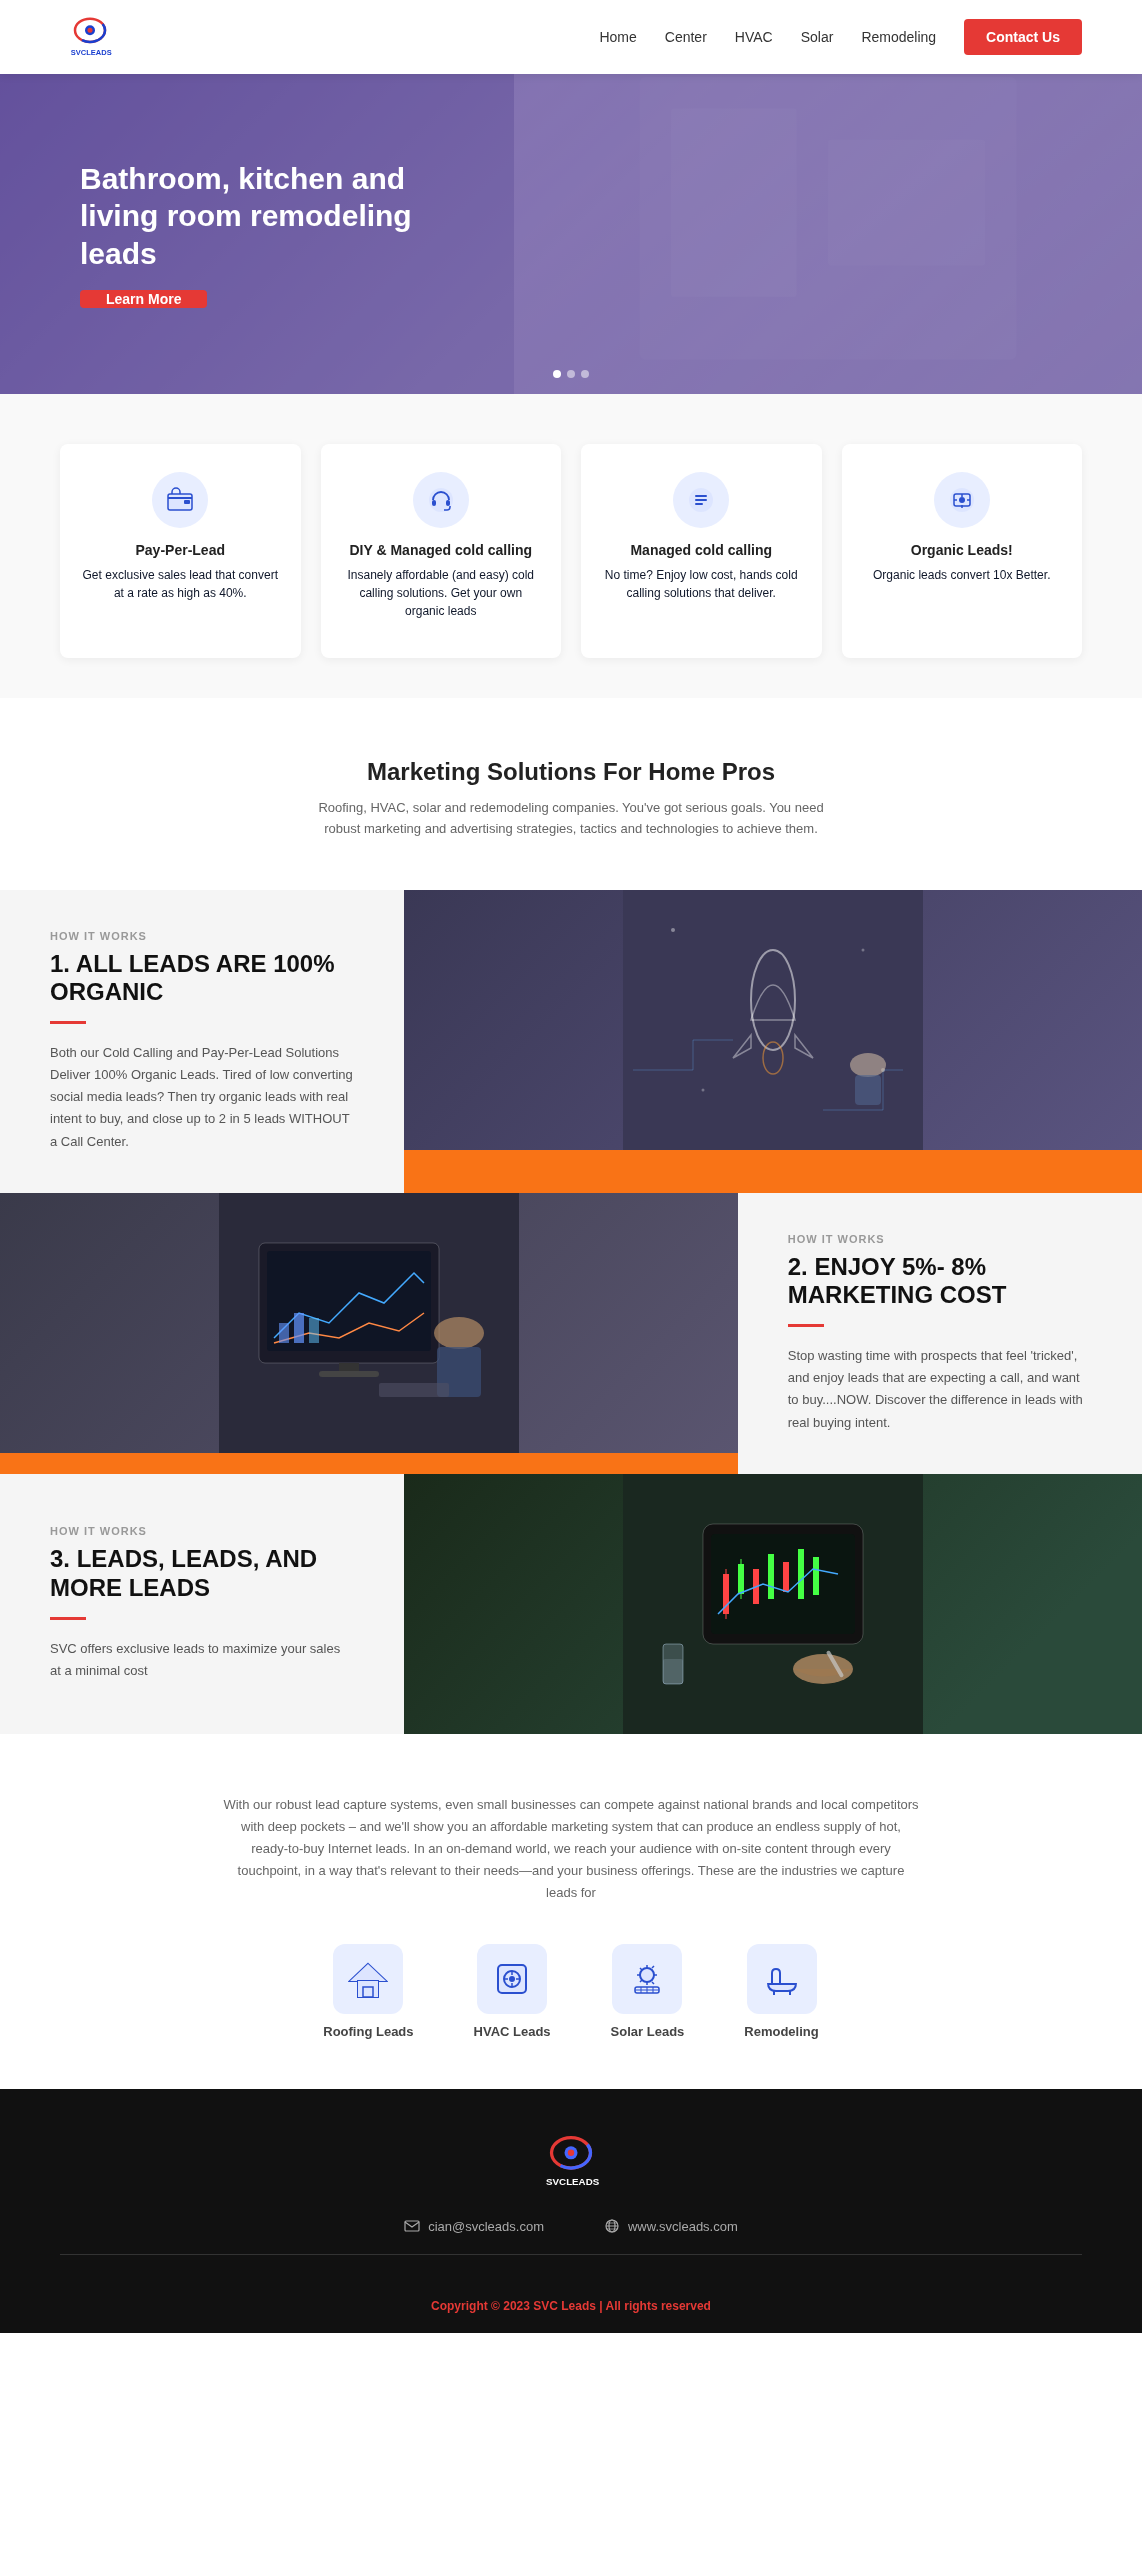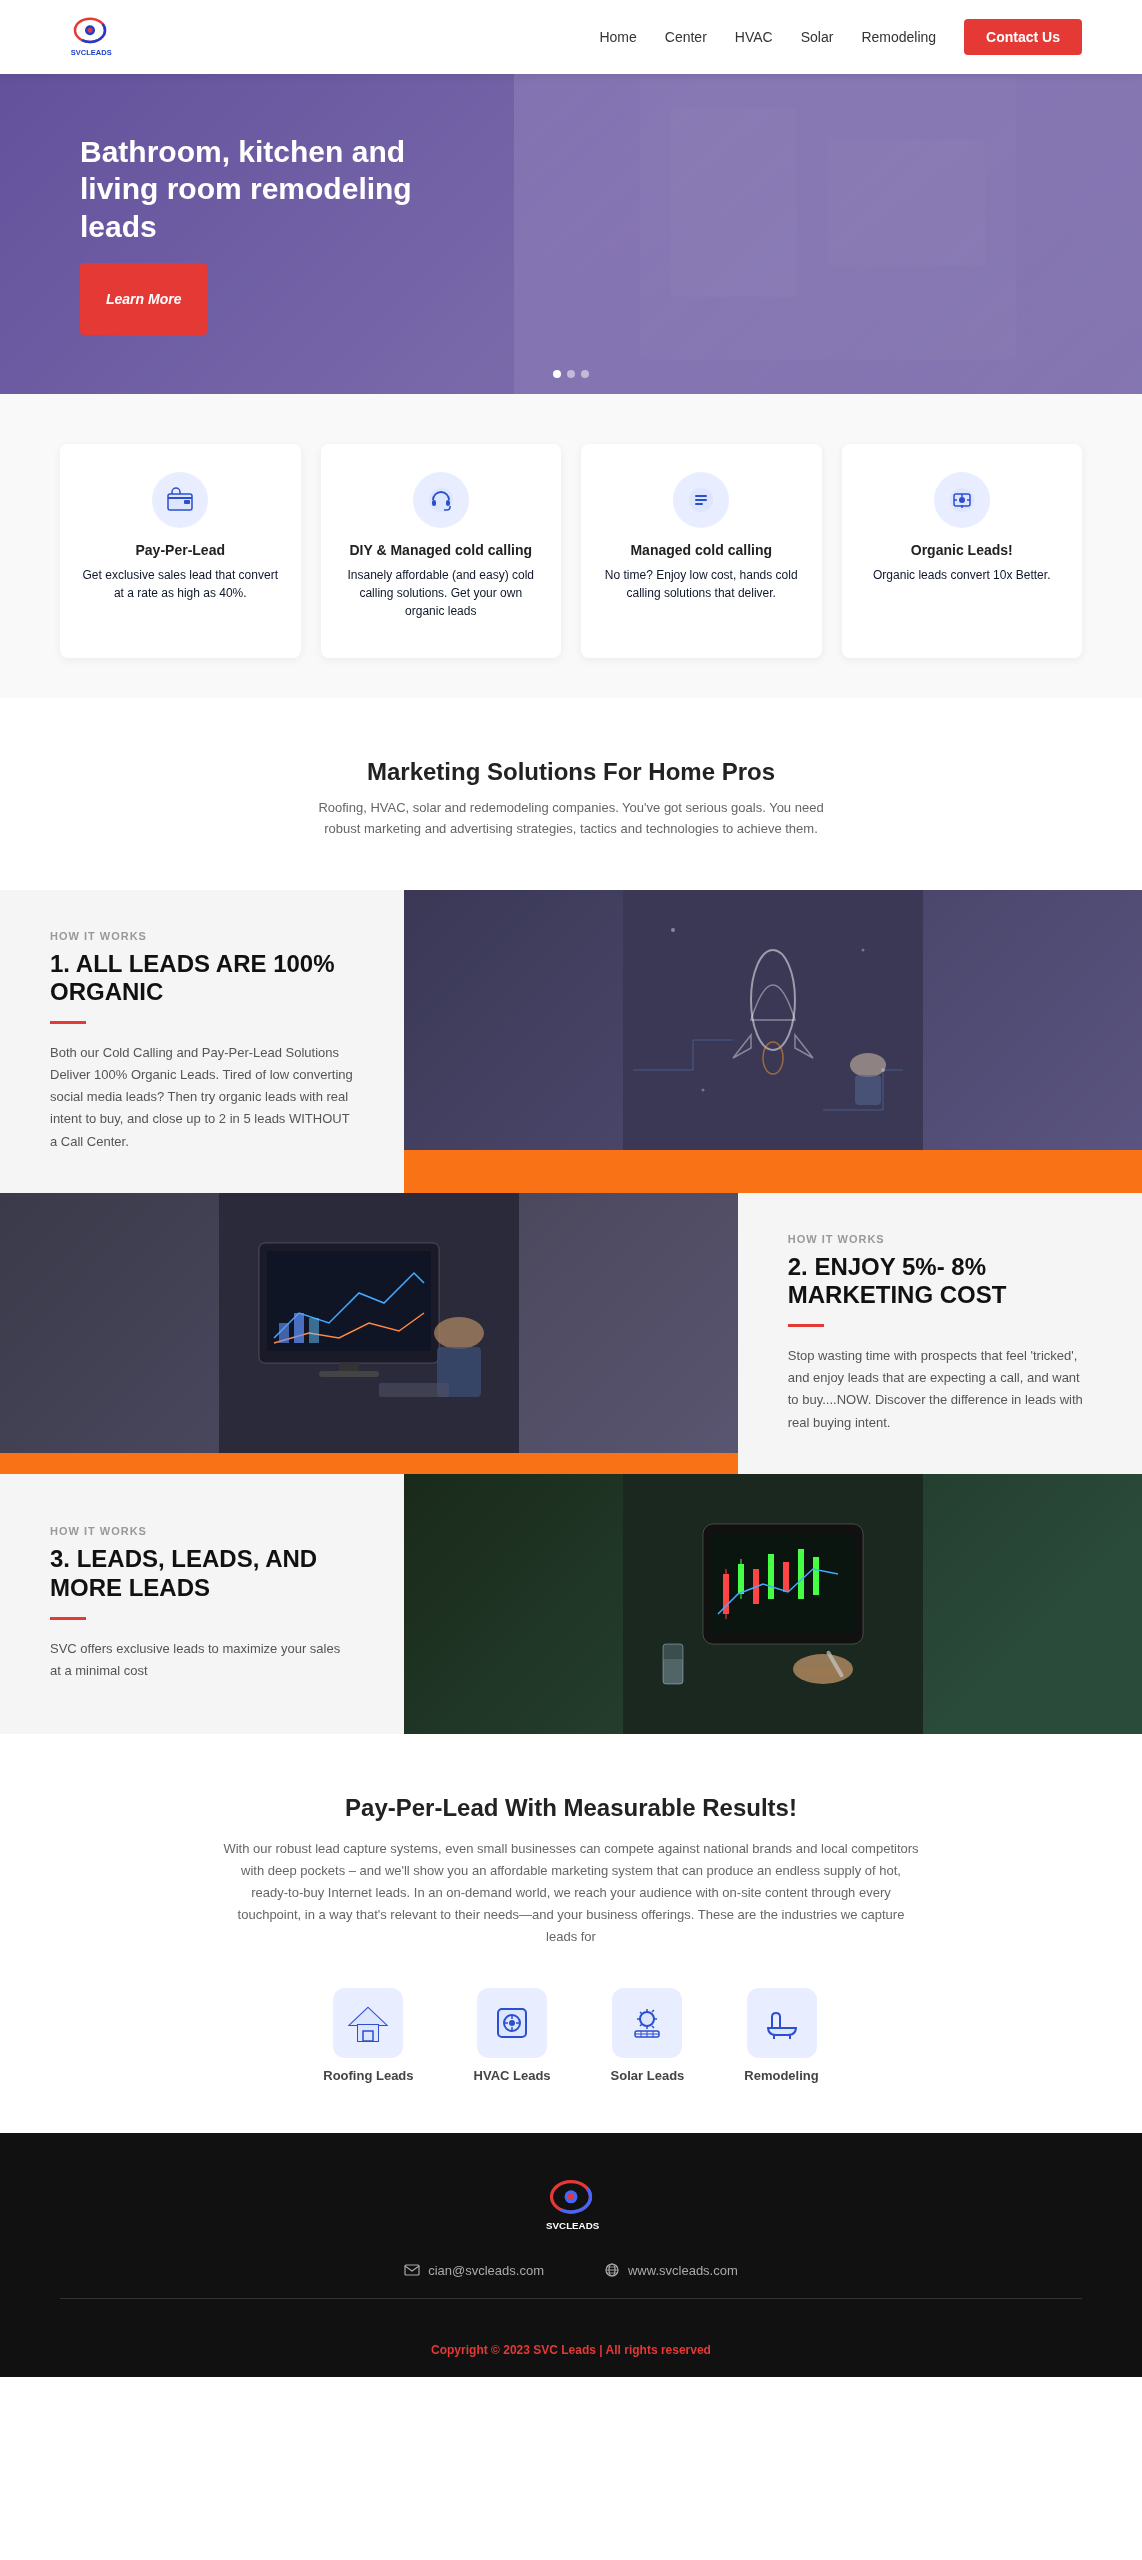--- a/index.html
+++ b/index.html
@@ -34,21 +34,21 @@
     }
     .hero-content {
       position: relative; z-index: 2; padding: 40px 80px; max-width: 520px;
     }
     .hero-title {
       color: #fff; font-size: 30px; font-weight: 800; line-height: 1.25;
       margin-bottom: 18px;
     }
     .btn-learn {
       background: #e53935; color: #fff; border: none; border-radius: 4px;
-      padding: 28px 26px; font-size: 14px; font-weight: 700; cursor: pointer; font-style: italic;
+      padding: 1px 26px; font-size: 14px; font-weight: 700; cursor: pointer;
     }
     .hero-dots {
       position: absolute; bottom: 16px; left: 50%; transform: translateX(-50%);
       display: flex; gap: 6px; z-index: 3;
     }
     .hero-dot {
       width: 8px; height: 8px; border-radius: 50%; background: rgba(255,255,255,0.5);
     }
     .hero-dot.active { background: #fff; }
 
@@ -369,21 +369,20 @@
 
         <rect x="40" y="170" width="20" height="40" rx="3" fill="rgba(200,230,255,0.2)" stroke="rgba(200,230,255,0.4)" stroke-width="1"></rect>
         <rect x="40" y="185" width="20" height="25" rx="2" fill="rgba(200,230,255,0.15)"></rect>
       </svg>
     </div>
   </div>
 
 </section>
 
 <section class="ppl-section">
-  <h2 class="ppl-title">Pay-Per-Lead With Measurable Results!</h2>
   <p class="ppl-desc">With our robust lead capture systems, even small businesses can compete against national brands and local competitors with deep pockets – and we'll show you an affordable marketing system that can produce an endless supply of hot, ready-to-buy Internet leads. In an on-demand world, we reach your audience with on-site content through every touchpoint, in a way that's relevant to their needs—and your business offerings. These are the industries we capture leads for</p>
 
   <div class="industries-grid">
 
     <div class="industry-item">
       <div class="industry-icon">
         <svg viewBox="0 0 40 40" xmlns="http://www.w3.org/2000/svg">
           <polygon points="20,5 38,22 2,22" fill="none" stroke="#2a4fcf" stroke-width="2"></polygon>
           <polygon points="20,5 38,22 2,22" fill="#dde5ff"></polygon>
           <rect x="10" y="22" width="20" height="16" fill="none" stroke="#2a4fcf" stroke-width="2"></rect>

